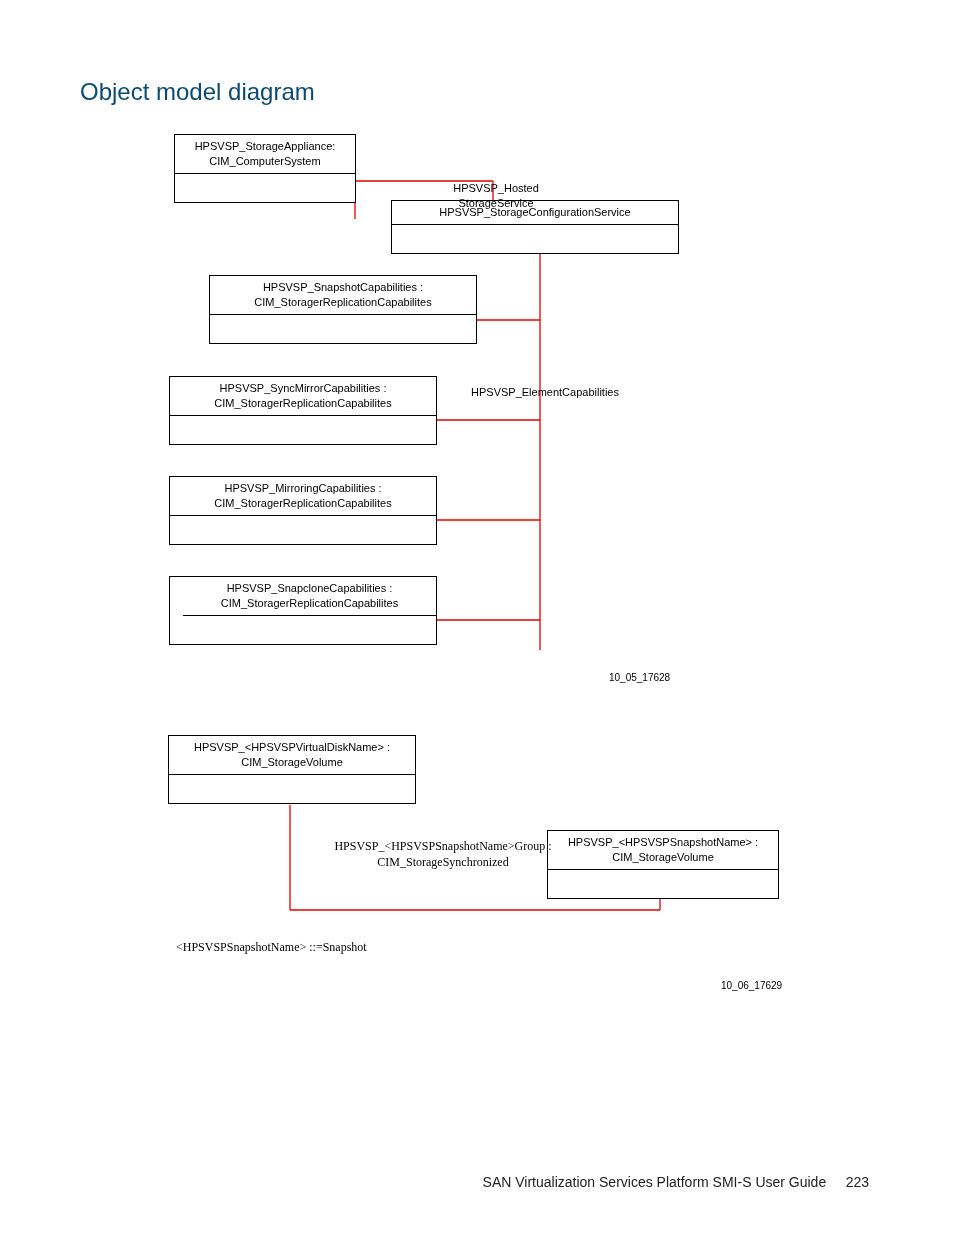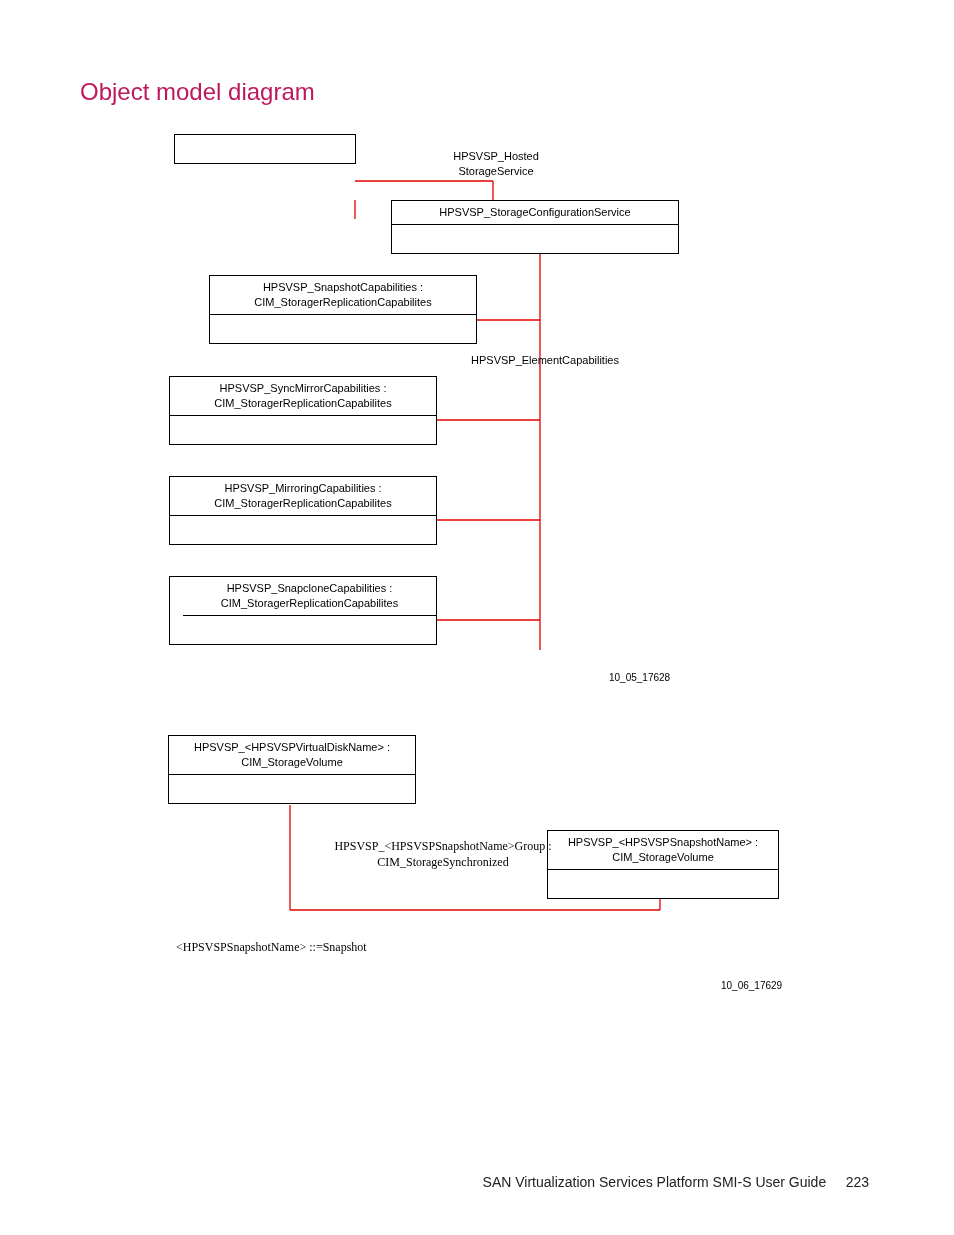--- a/index.html
+++ b/index.html
@@ -10,21 +10,21 @@
     width: 954px;
     height: 1235px;
     position: relative;
   }
   .page-title {
     position: absolute;
     left: 80px;
     top: 78px;
     font-size: 24px;
     font-weight: 300;
-    color: #be185d;
+    color: #0c4a6e;
     font-family: "Segoe UI Light", "Helvetica Neue", Arial, sans-serif;
   }
   .uml-box {
     position: absolute;
     border: 1px solid #000;
     background: #fff;
     box-sizing: border-box;
   }
   .uml-box .title {
     font-size: 11px;
@@ -36,20 +36,21 @@
   }
   .uml-box .body {
     min-height: 28px;
   }
   .lbl {
     position: absolute;
     font-size: 11px;
     text-align: center;
     font-family: Arial, sans-serif;
     line-height: 1.35;
+    margin-top: 32px;
   }
   .fig-id {
     position: absolute;
     font-size: 10px;
     font-family: Arial, sans-serif;
   }
   .note {
     position: absolute;
     font-size: 12px;
     font-family: "Times New Roman", serif;
@@ -95,20 +96,22 @@
   <line x1="437" y1="620" x2="540" y2="620" stroke="#e20000" stroke-width="1.3"></line>
 
   <line x1="290" y1="805" x2="290" y2="910" stroke="#e20000" stroke-width="1.3"></line>
   <line x1="290" y1="910" x2="660" y2="910" stroke="#e20000" stroke-width="1.3"></line>
   <line x1="660" y1="910" x2="660" y2="893" stroke="#e20000" stroke-width="1.3"></line>
 </svg>
 
 <div class="page-title">Object model diagram</div>
 
 <div class="uml-box" style="left:174px; top:134px; width:182px;">
+  <div class="title" style="white-space:pre-line;">HPSVSP_StorageAppliance:
+CIM_ComputerSystem</div>
   <div class="body"></div>
 </div>
 
 <div class="uml-box" style="left:391px; top:200px; width:288px;">
   <div class="title">HPSVSP_StorageConfigurationService</div>
   <div class="body"></div>
 </div>
 
 <div class="uml-box" style="left:169px; top:275px; width:268px;margin-left:40px;">
   <div class="title" style="white-space:pre-line;">HPSVSP_SnapshotCapabilities :

